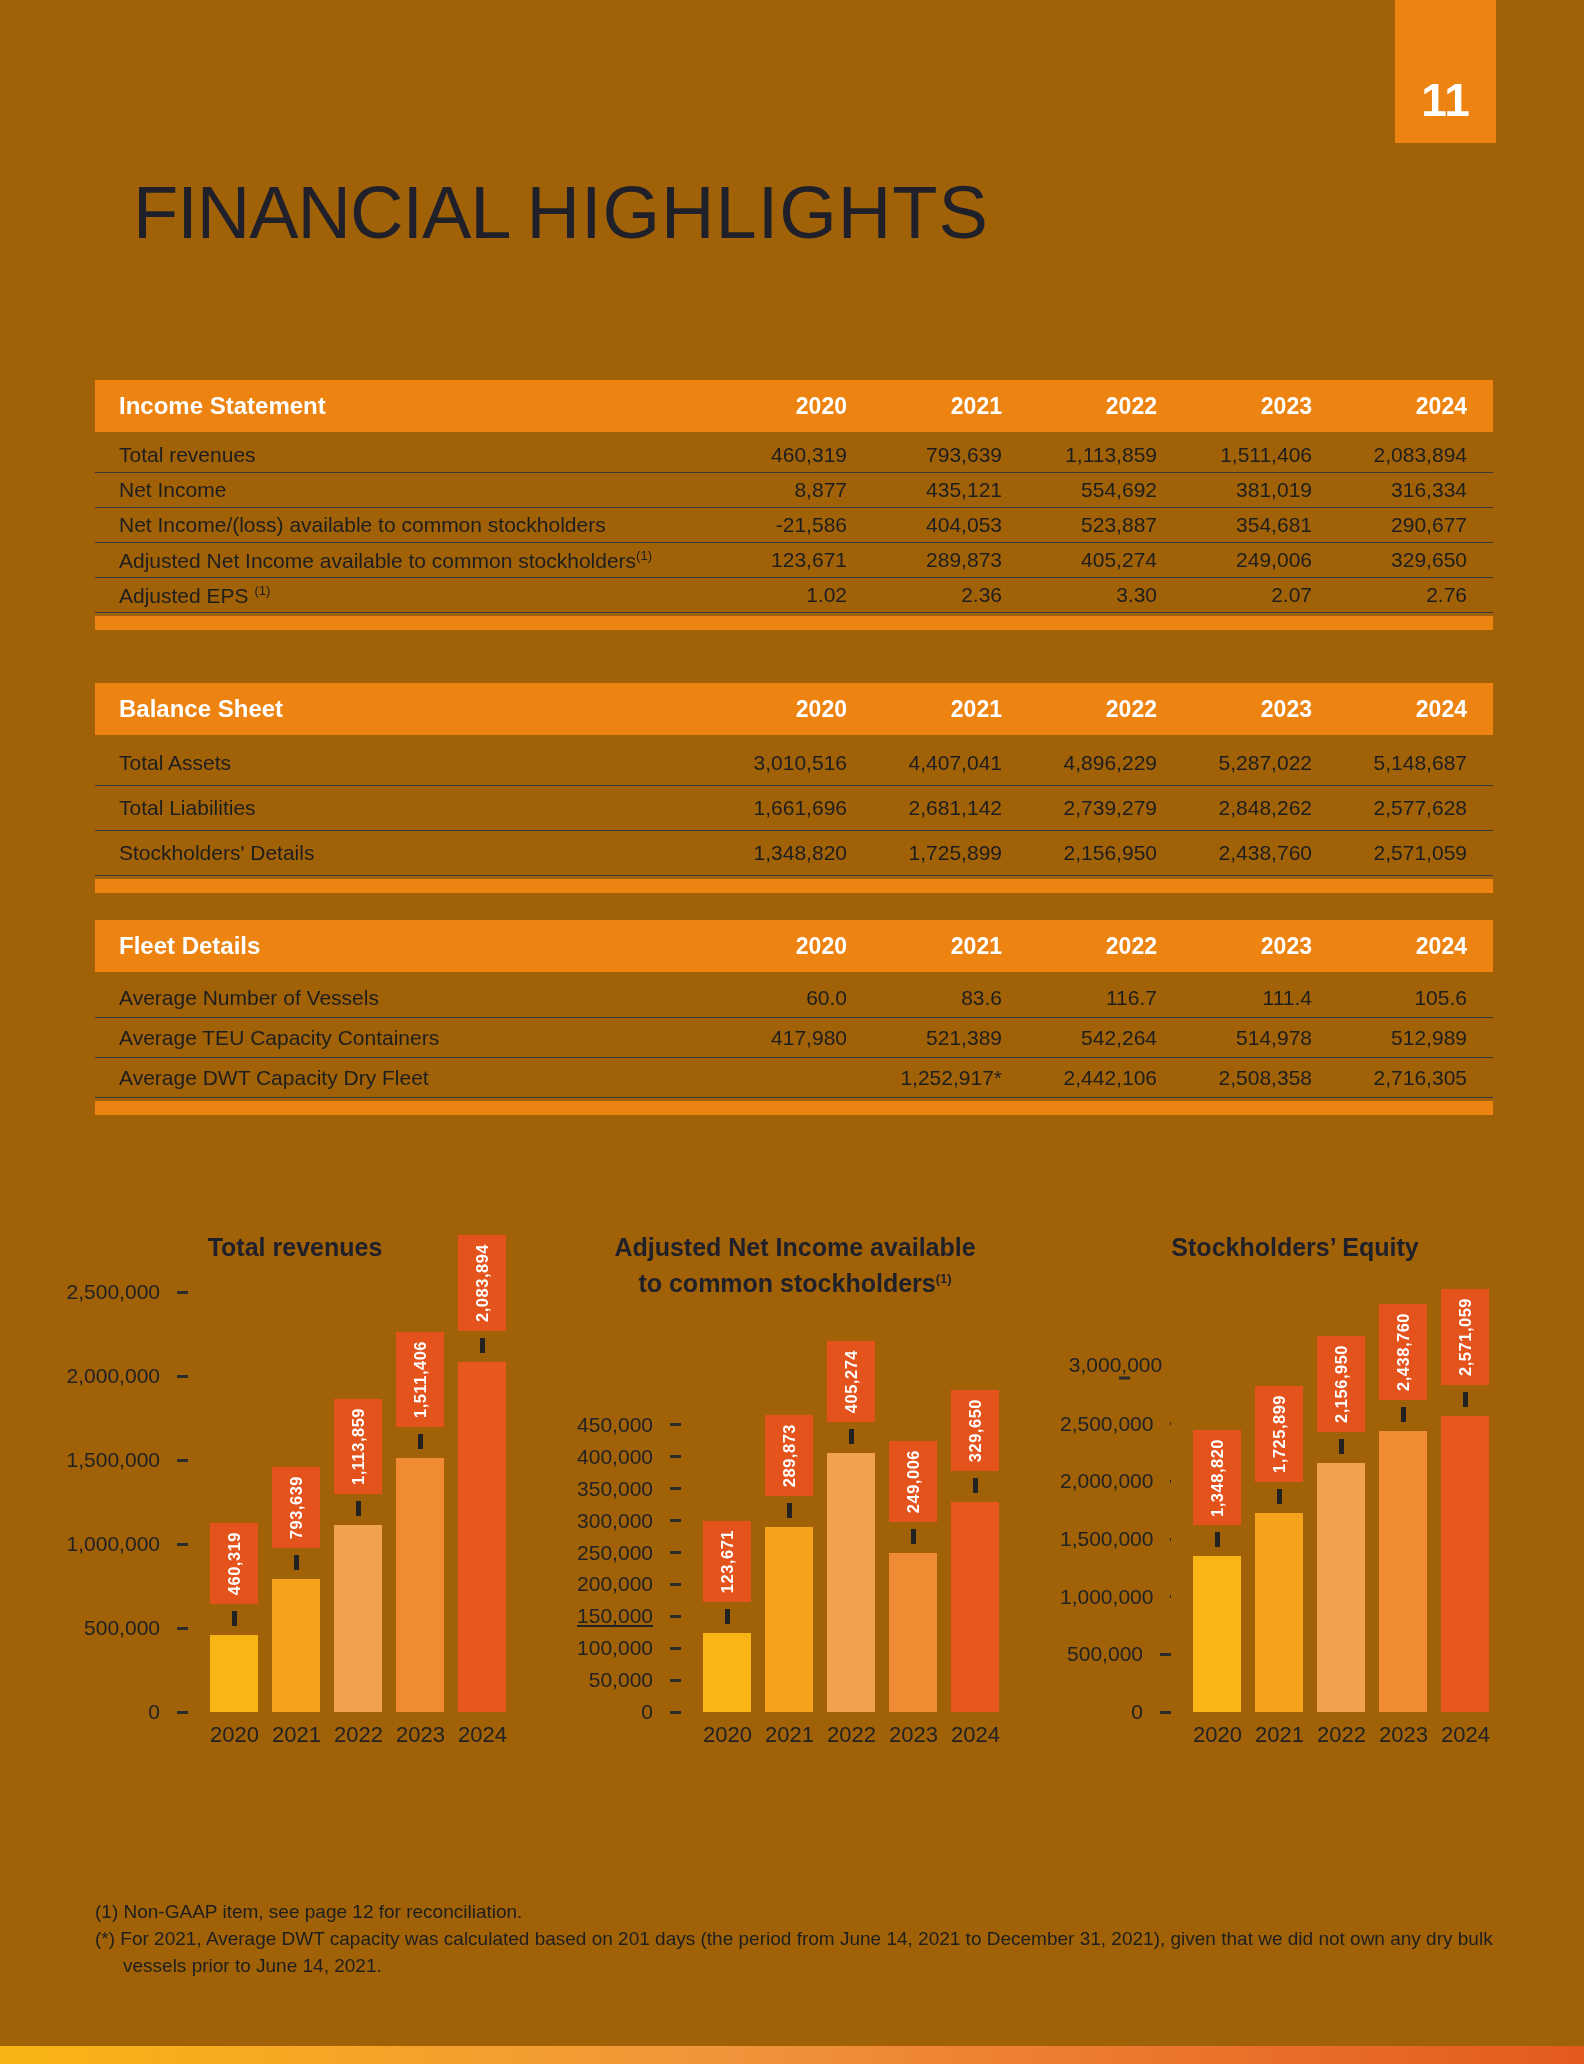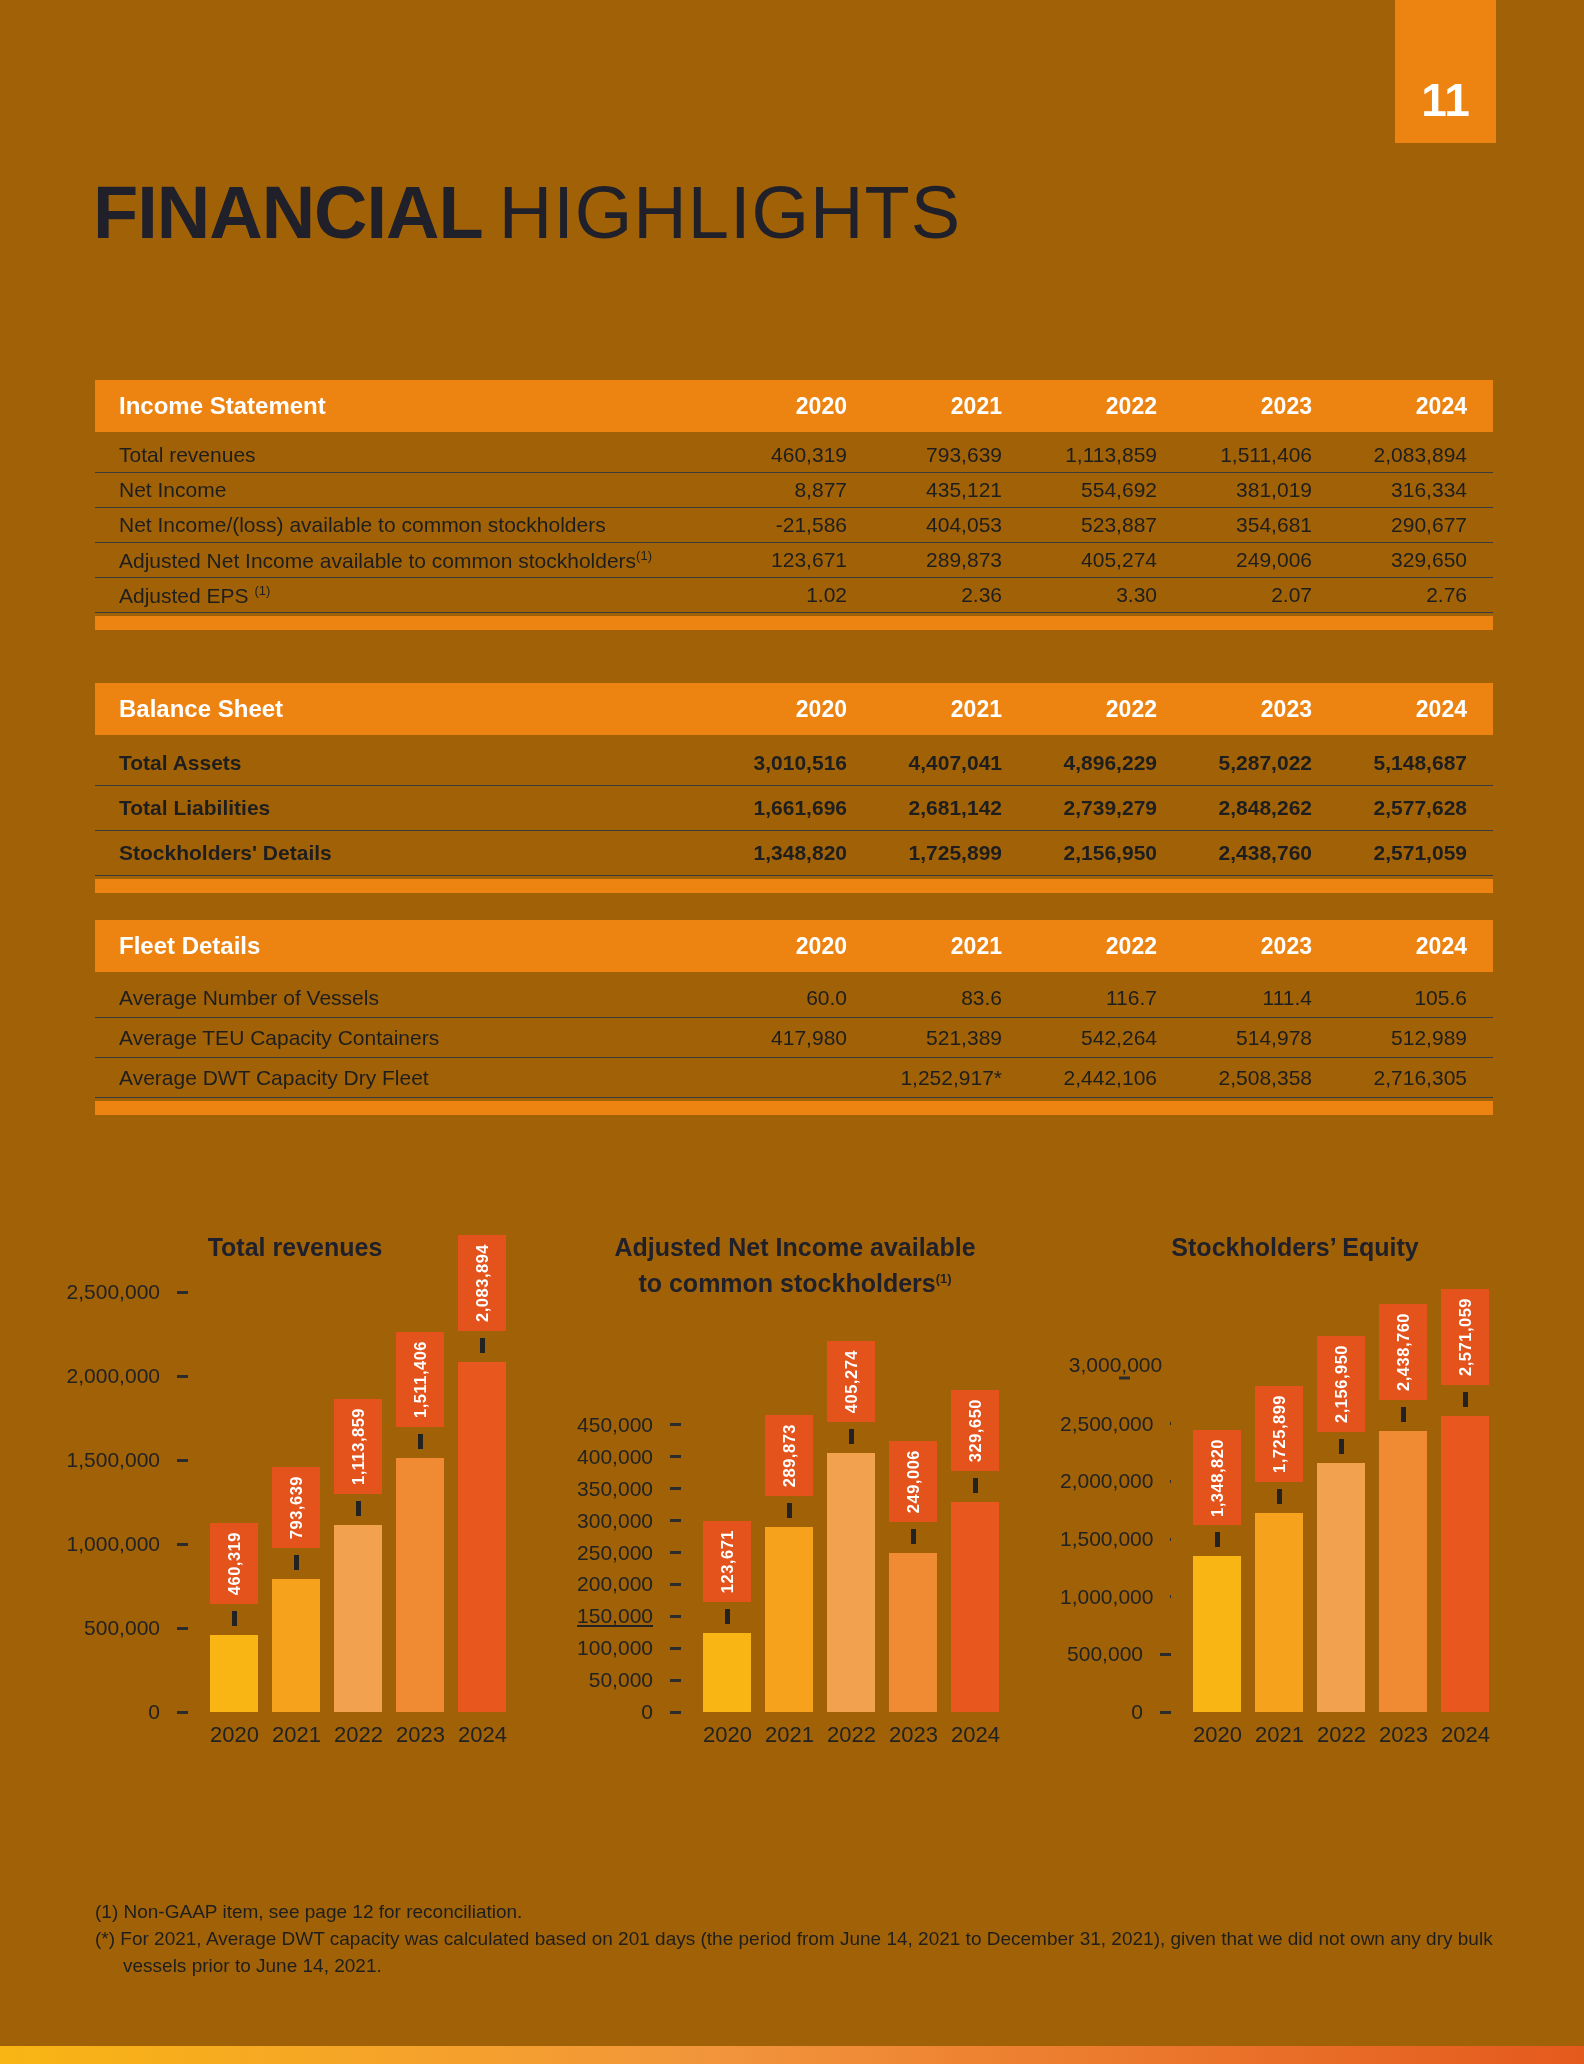--- a/index.html
+++ b/index.html
@@ -13,36 +13,36 @@
   .page-num {
     position:absolute; left:1395px; top:0; width:101px; height:143px;
     background:var(--orange); color:#fff; font-size:46px; font-weight:700;
     display:flex; align-items:flex-end; justify-content:center;
     padding-bottom:16px; box-sizing:border-box;
   }
 
   
   h1.title { position:absolute; left:93px; top:176px; margin:0; font-size:74px;
     line-height:1; color:#20202A; letter-spacing:-1px; white-space:nowrap; }
-  h1.title .t-bold { font-weight:700; }
+  h1.title .t-bold { font-weight:400;margin-left:40px; }
   h1.title .t-light { font-weight:400; margin-left:16px; letter-spacing:1px; }
 
   
   .fin-table { position:absolute; left:95px; width:1398px; }
   .ft-head { background:var(--orange); height:52px; display:flex; align-items:center;
     padding:0 26px 0 24px; box-sizing:border-box; color:#fff;gap:20px; }
   .ft-title { flex:1; font-size:24px; font-weight:700; }
   .ft-years { display:flex; }
   .ft-year { width:155px; text-align:right; font-size:23px; font-weight:700; }
   .ft-body { margin-top:6px; }
   .ft-row { display:flex; align-items:center; border-bottom:1.6px solid #3a3a3a;
     padding:0 26px 0 24px; }
   .rows-35 .ft-row { height:34px; }
   .rows-40 .ft-row { height:39px; }
-  .rows-45 .ft-row { height:44px;font-weight:bold; }
+  .rows-45 .ft-row { height:44px; }
   .ft-label { flex:1; font-size:21px; color:#1e1e1e; }
   .ft-label sup, .chart-title sup { font-size:13px; }
   .ft-val { width:155px; text-align:right; font-size:21px; color:#1e1e1e; }
   .ft-footbar { height:14px; background:var(--orange); margin-top:3px; }
 
   
   .charts { position:absolute; left:60px; top:1218px; width:1470px; height:600px;
     display:flex; justify-content:space-between; }
   .chart { position:relative; height:600px; }
   .chart-1 { width:470px; --gutter:150px; }

